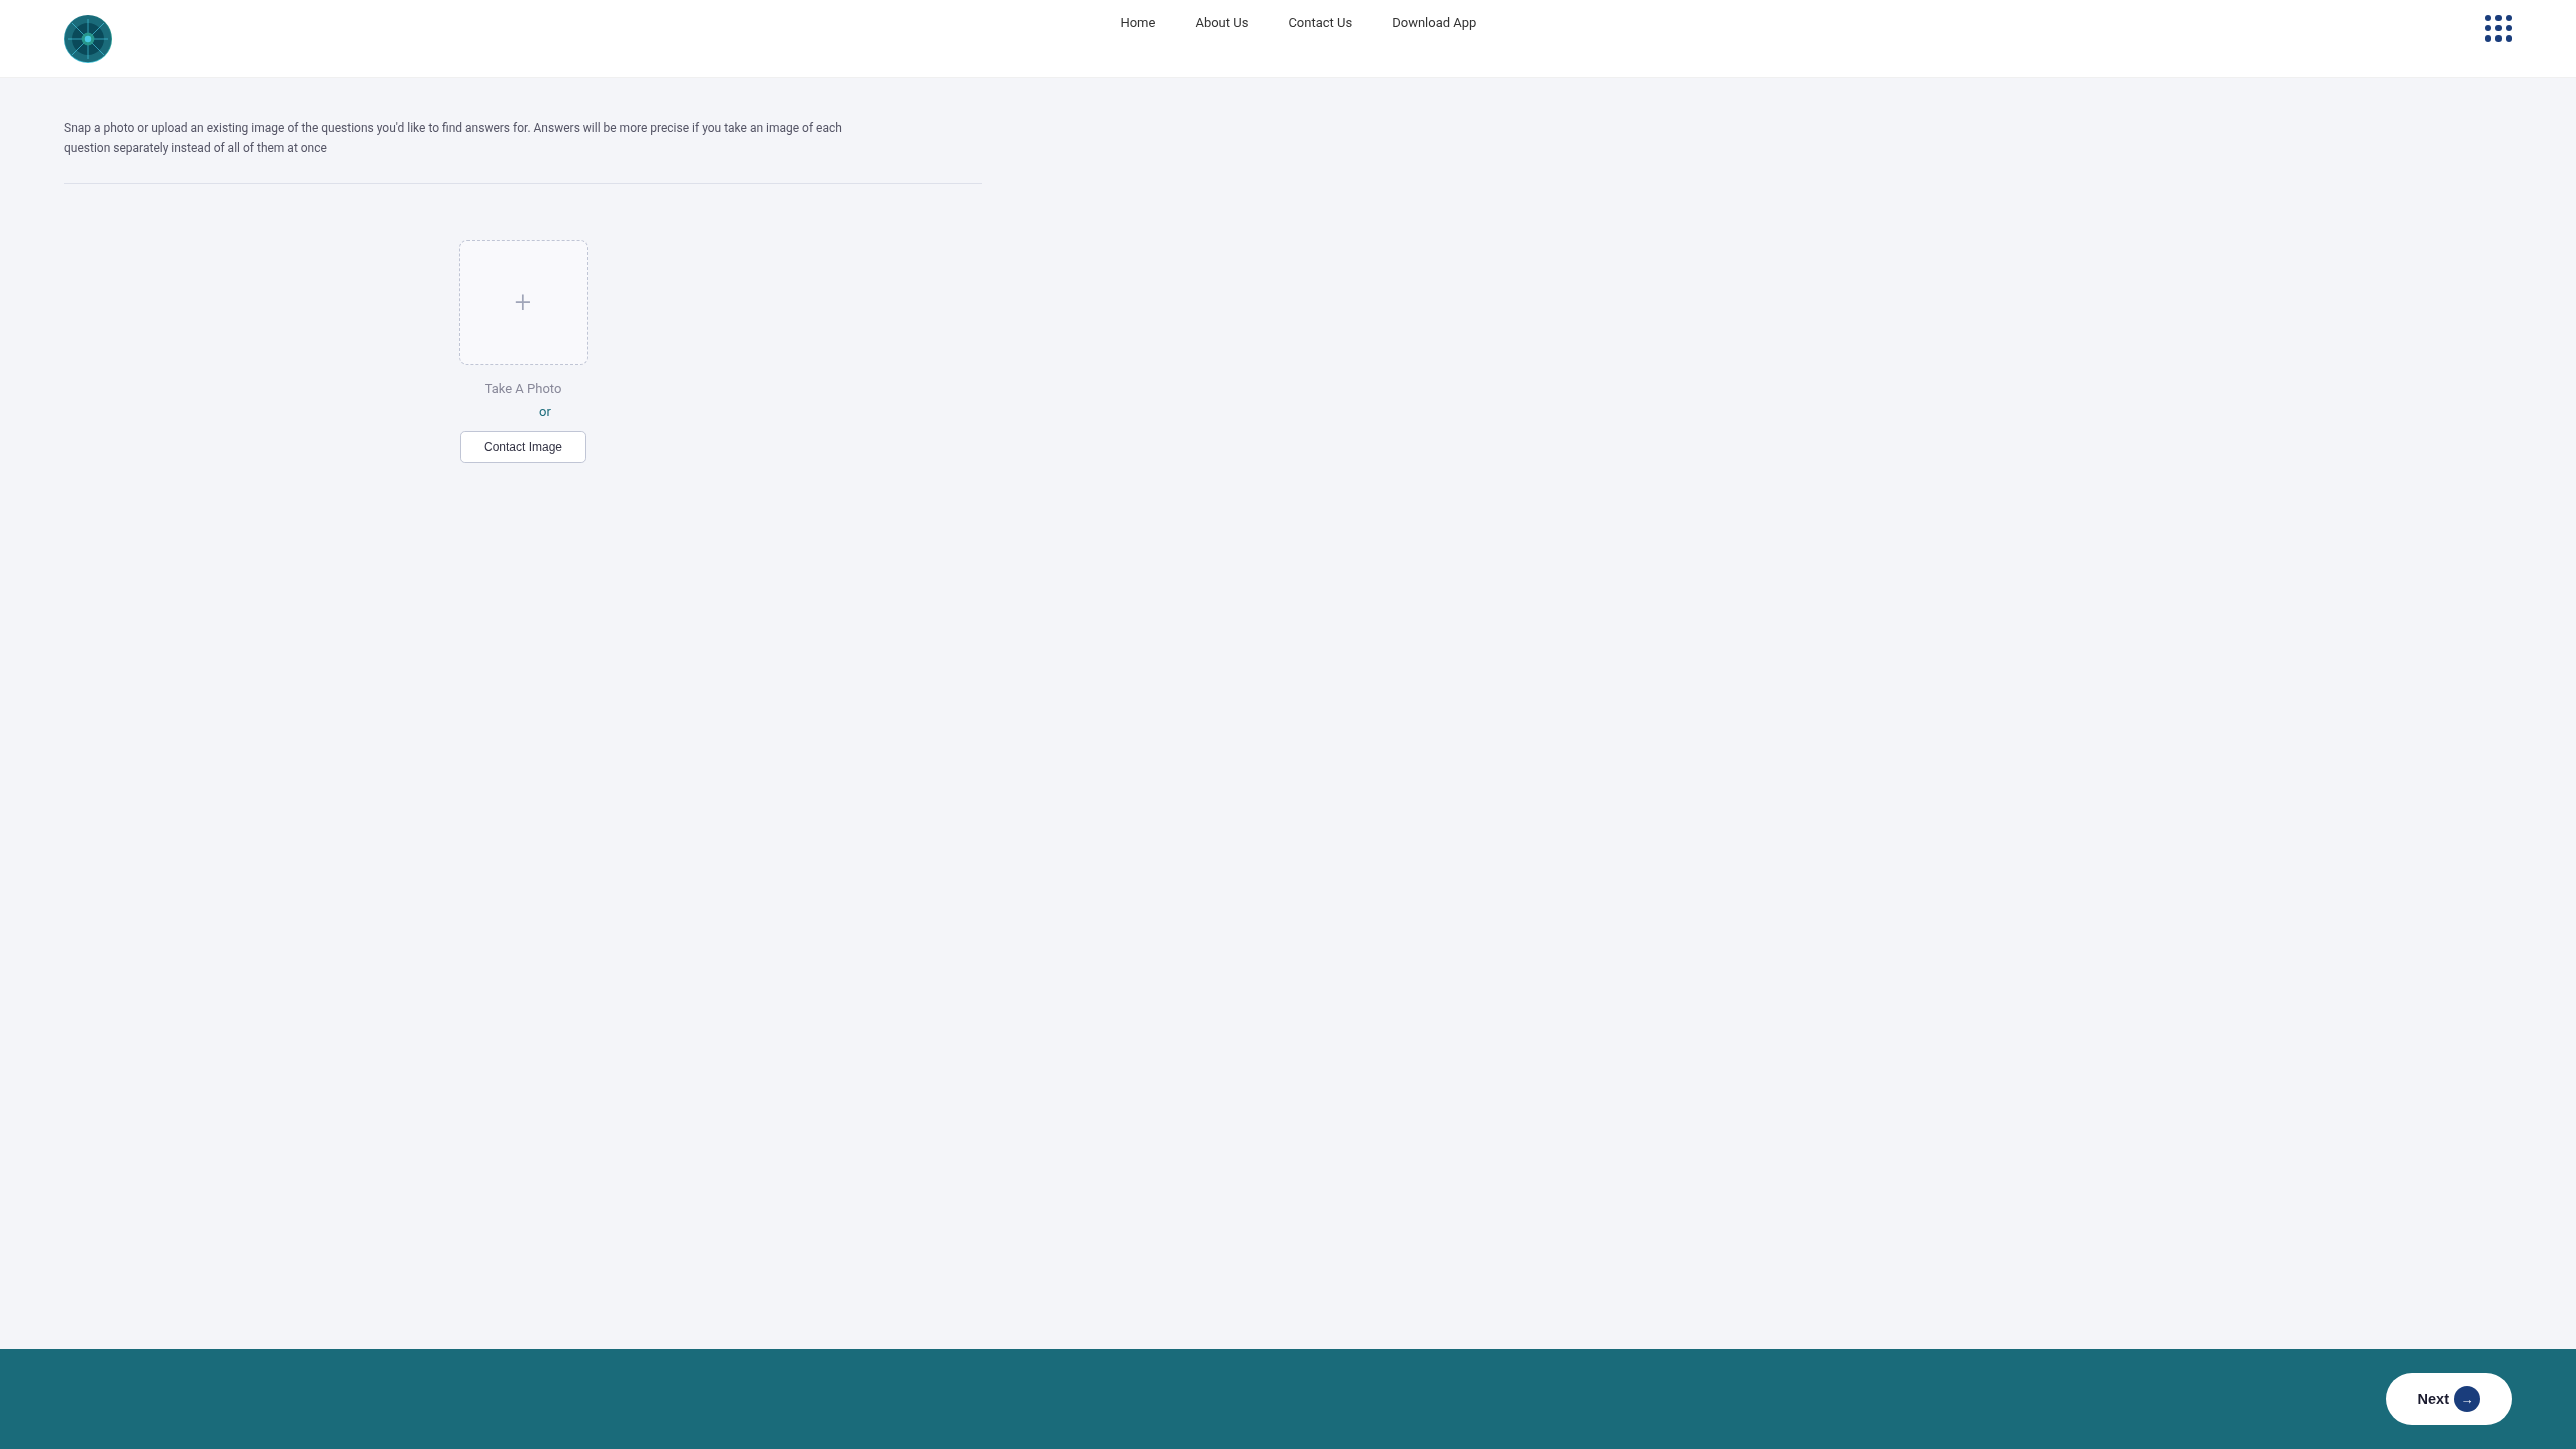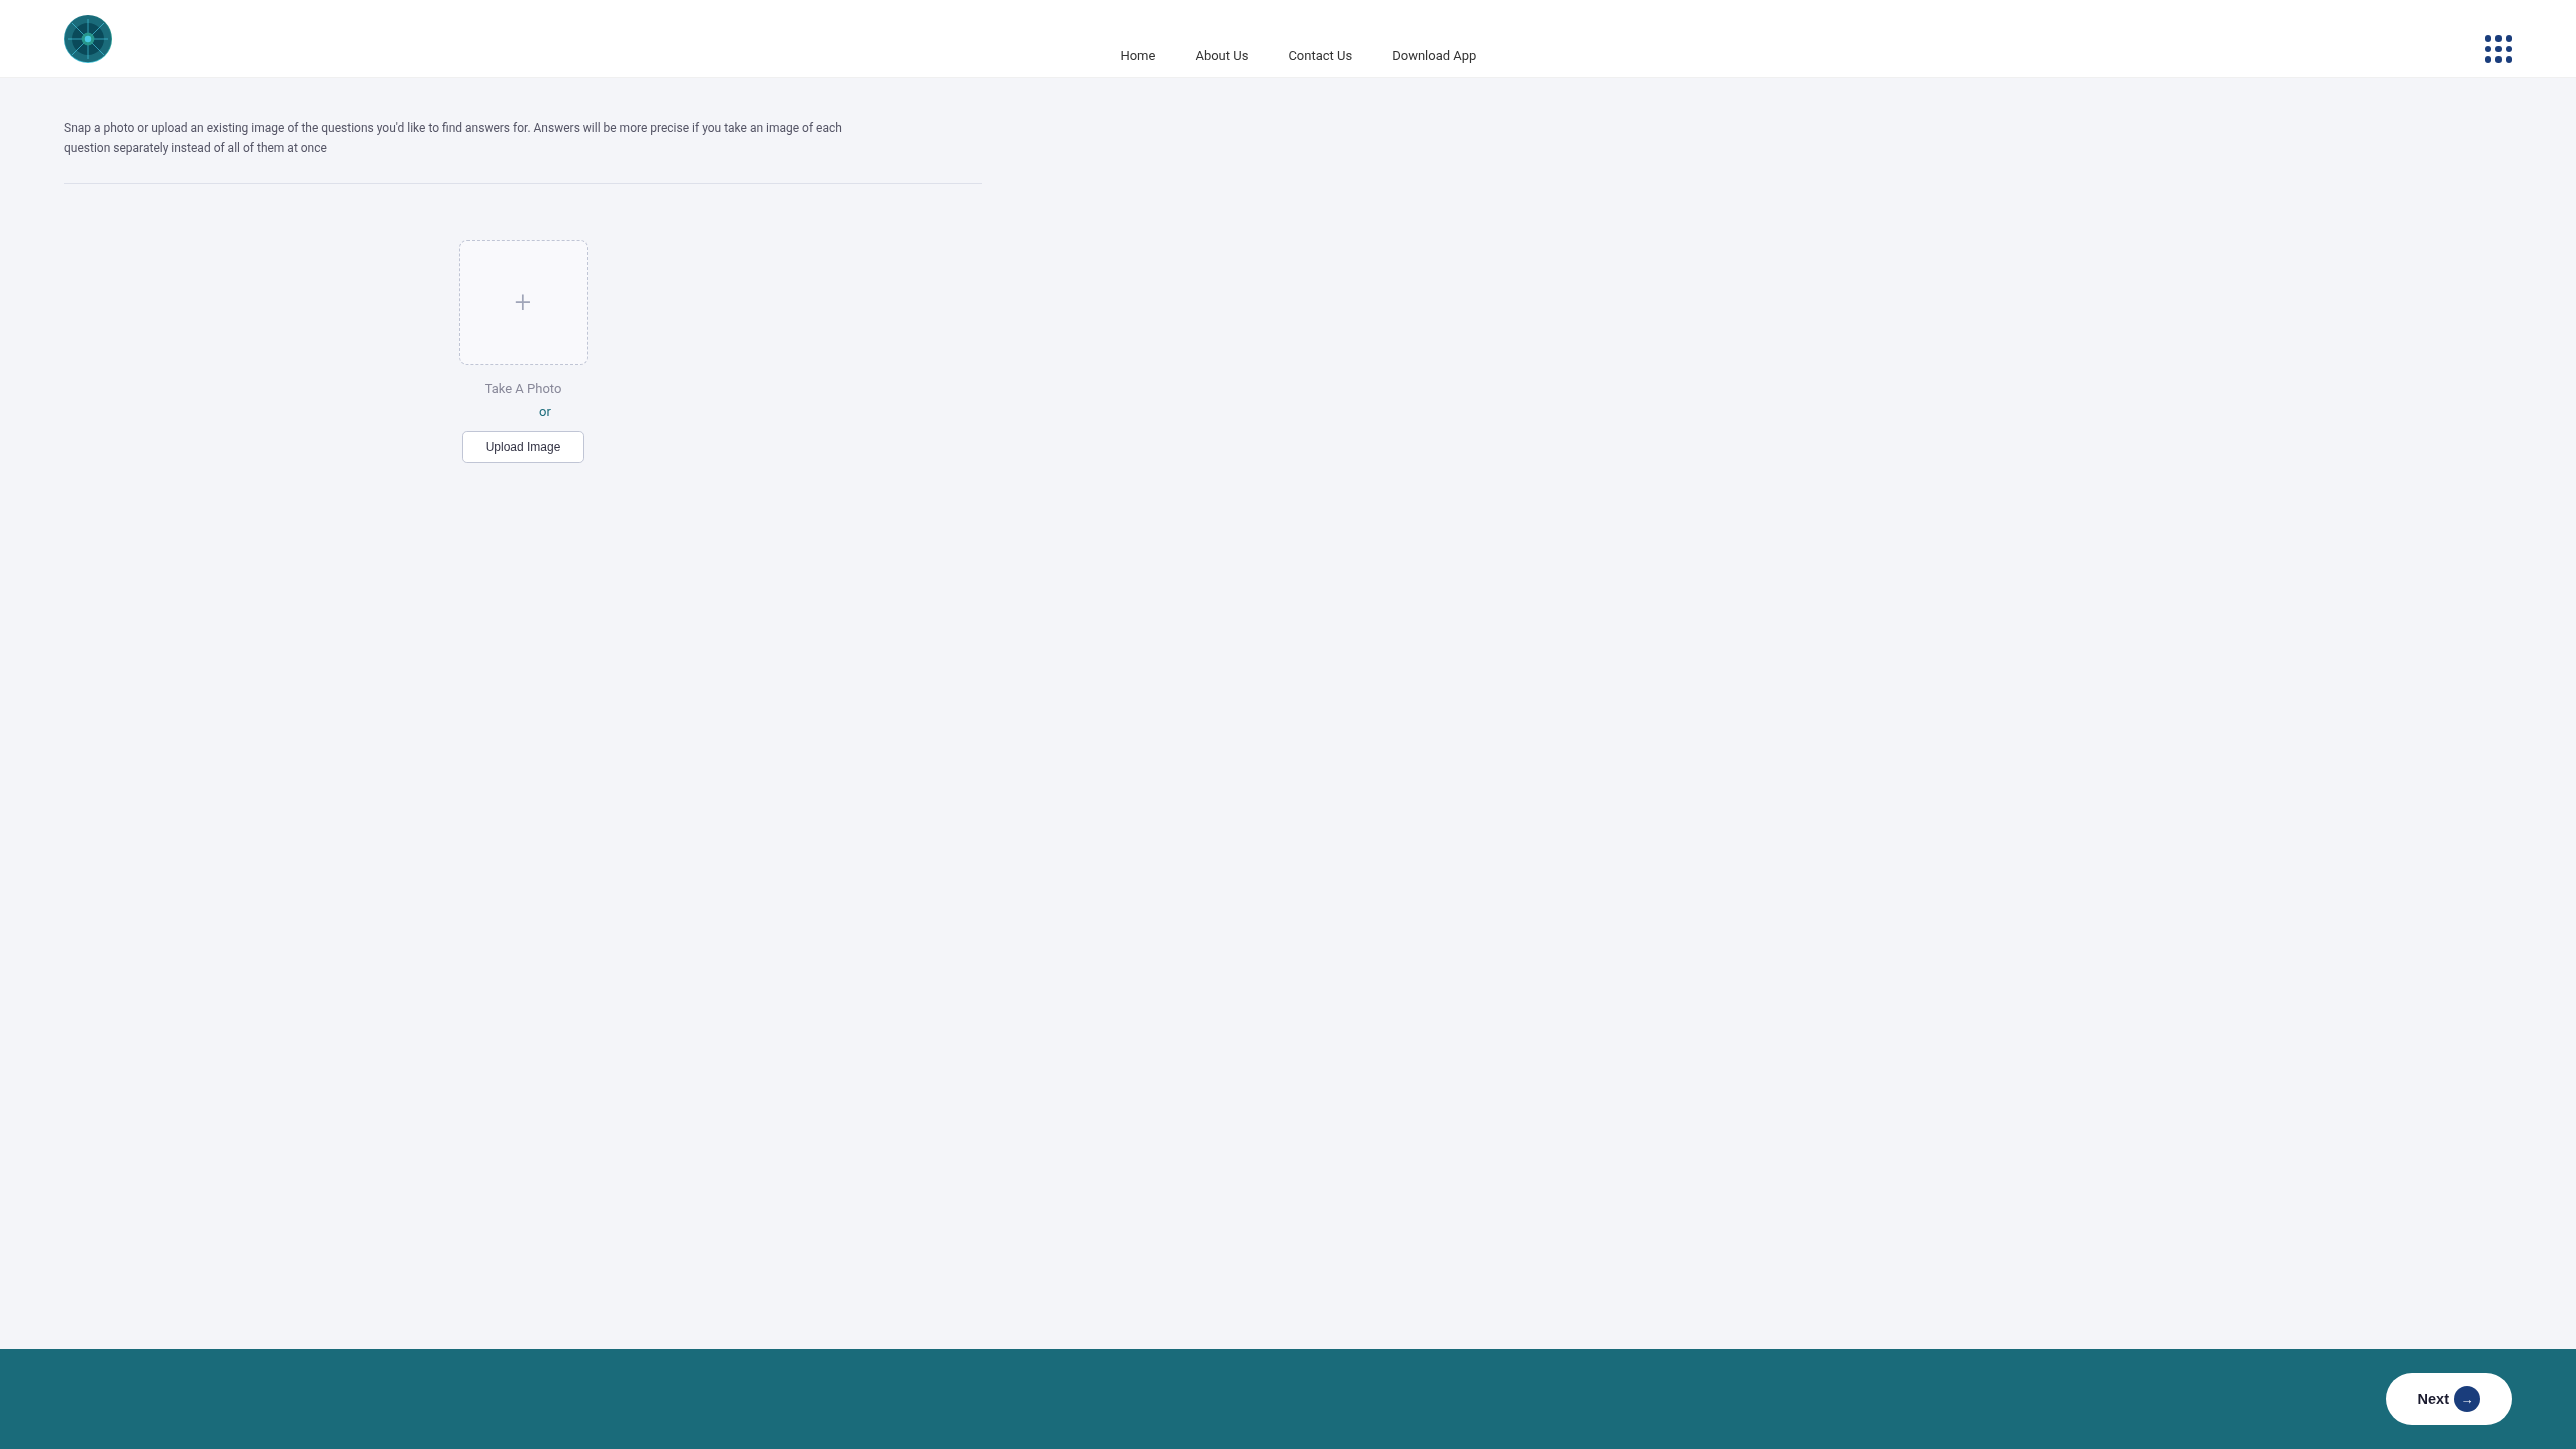--- a/index.html
+++ b/index.html
@@ -12,21 +12,21 @@
       font-family: -apple-system, BlinkMacSystemFont, 'Segoe UI', Roboto, sans-serif;
       background: #ffffff;
       min-height: 100vh;
       display: flex;
       flex-direction: column;
     }
 
     
     .navbar {
       display: flex;
-      align-items: flex-end;
+      align-items: flex-start;
       justify-content: space-between;
       padding: 14.5px 64px;
       background: #ffffff;
       border-bottom: 0.8px solid #f0f0f0;
     }
 
     .logo-area {
       display: flex;
       align-items: center;
       gap: 8px;
@@ -237,21 +237,21 @@
   <div class="content-card">
     <p class="page-description">Snap a photo or upload an existing image of the questions you'd like to find answers for. Answers will be more precise if you take an image of each question separately instead of all of them at once</p>
     <hr class="divider">
 
     <div class="upload-section">
       <div class="upload-box">
         <span class="plus-icon">+</span>
       </div>
       <span class="take-photo-text">Take A Photo</span>
       <span class="or-text">or</span>
-      <button class="upload-btn">Upload Image</button>
+      <button class="upload-btn">Contact Image</button>
     </div>
   </div>
 </main>
 
 <footer class="footer">
   <button class="next-btn">
     <span>Next</span>
     <span class="next-arrow">→</span>
   </button>
 </footer>

